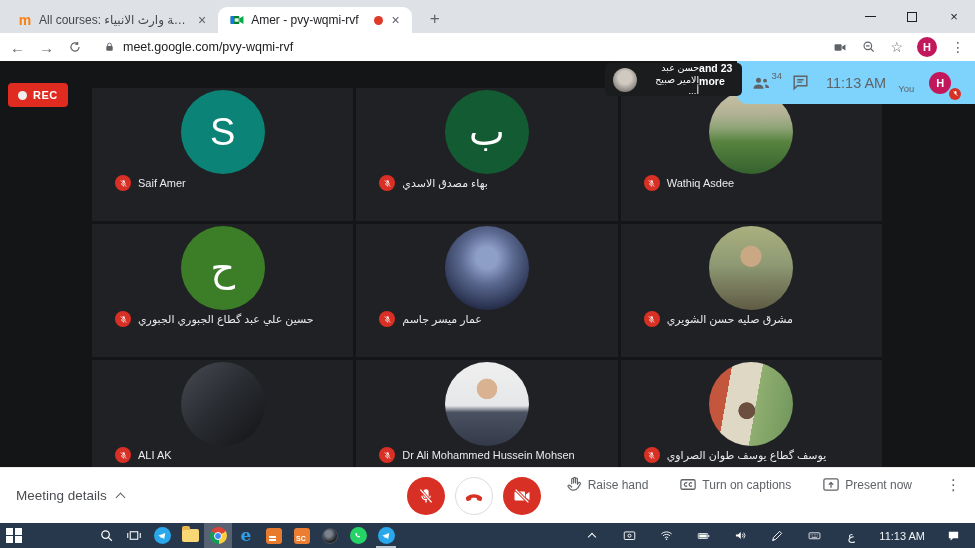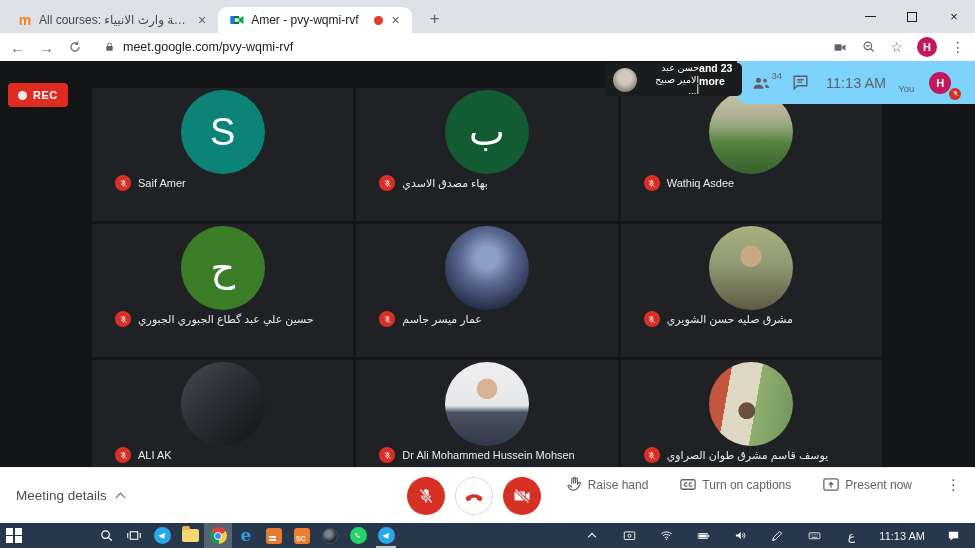--- a/index.html
+++ b/index.html
@@ -342,21 +342,21 @@
     <span class="avatar photo-welcome"></span>
     <span class="tile-label">
       <span class="mic-badge">
         <svg width="9" height="9" viewBox="0 0 24 24">
           <path fill="#fff" d="M12 15a3.5 3.5 0 0 0 3.5-3.5v-5a3.5 3.5 0 0 0-7 0v5A3.5 3.5 0 0 0 12 15z"></path>
           <path fill="none" stroke="#fff" stroke-width="1.8" d="M6.5 11.5a5.5 5.5 0 0 0 11 0M12 17v3.5"></path>
           <line x1="4.5" y1="3.5" x2="19.5" y2="20.5" stroke="#d93025" stroke-width="4"></line>
           <line x1="4.5" y1="3.5" x2="19.5" y2="20.5" stroke="#fff" stroke-width="1.8"></line>
         </svg>
       </span>
-      <span class="p-name" dir="auto">يوسف قاسم مشرق طوان الصراوي</span>
+      <span class="p-name" dir="auto">يوسف گطاع يوسف طوان الصراوي</span>
     </span>
   </div>
     </div>
 </div>
 
 <div class="meet-footer">
   <div class="meeting-details">
     <span>Meeting details</span>
     <span class="chev-up"></span>
   </div>

